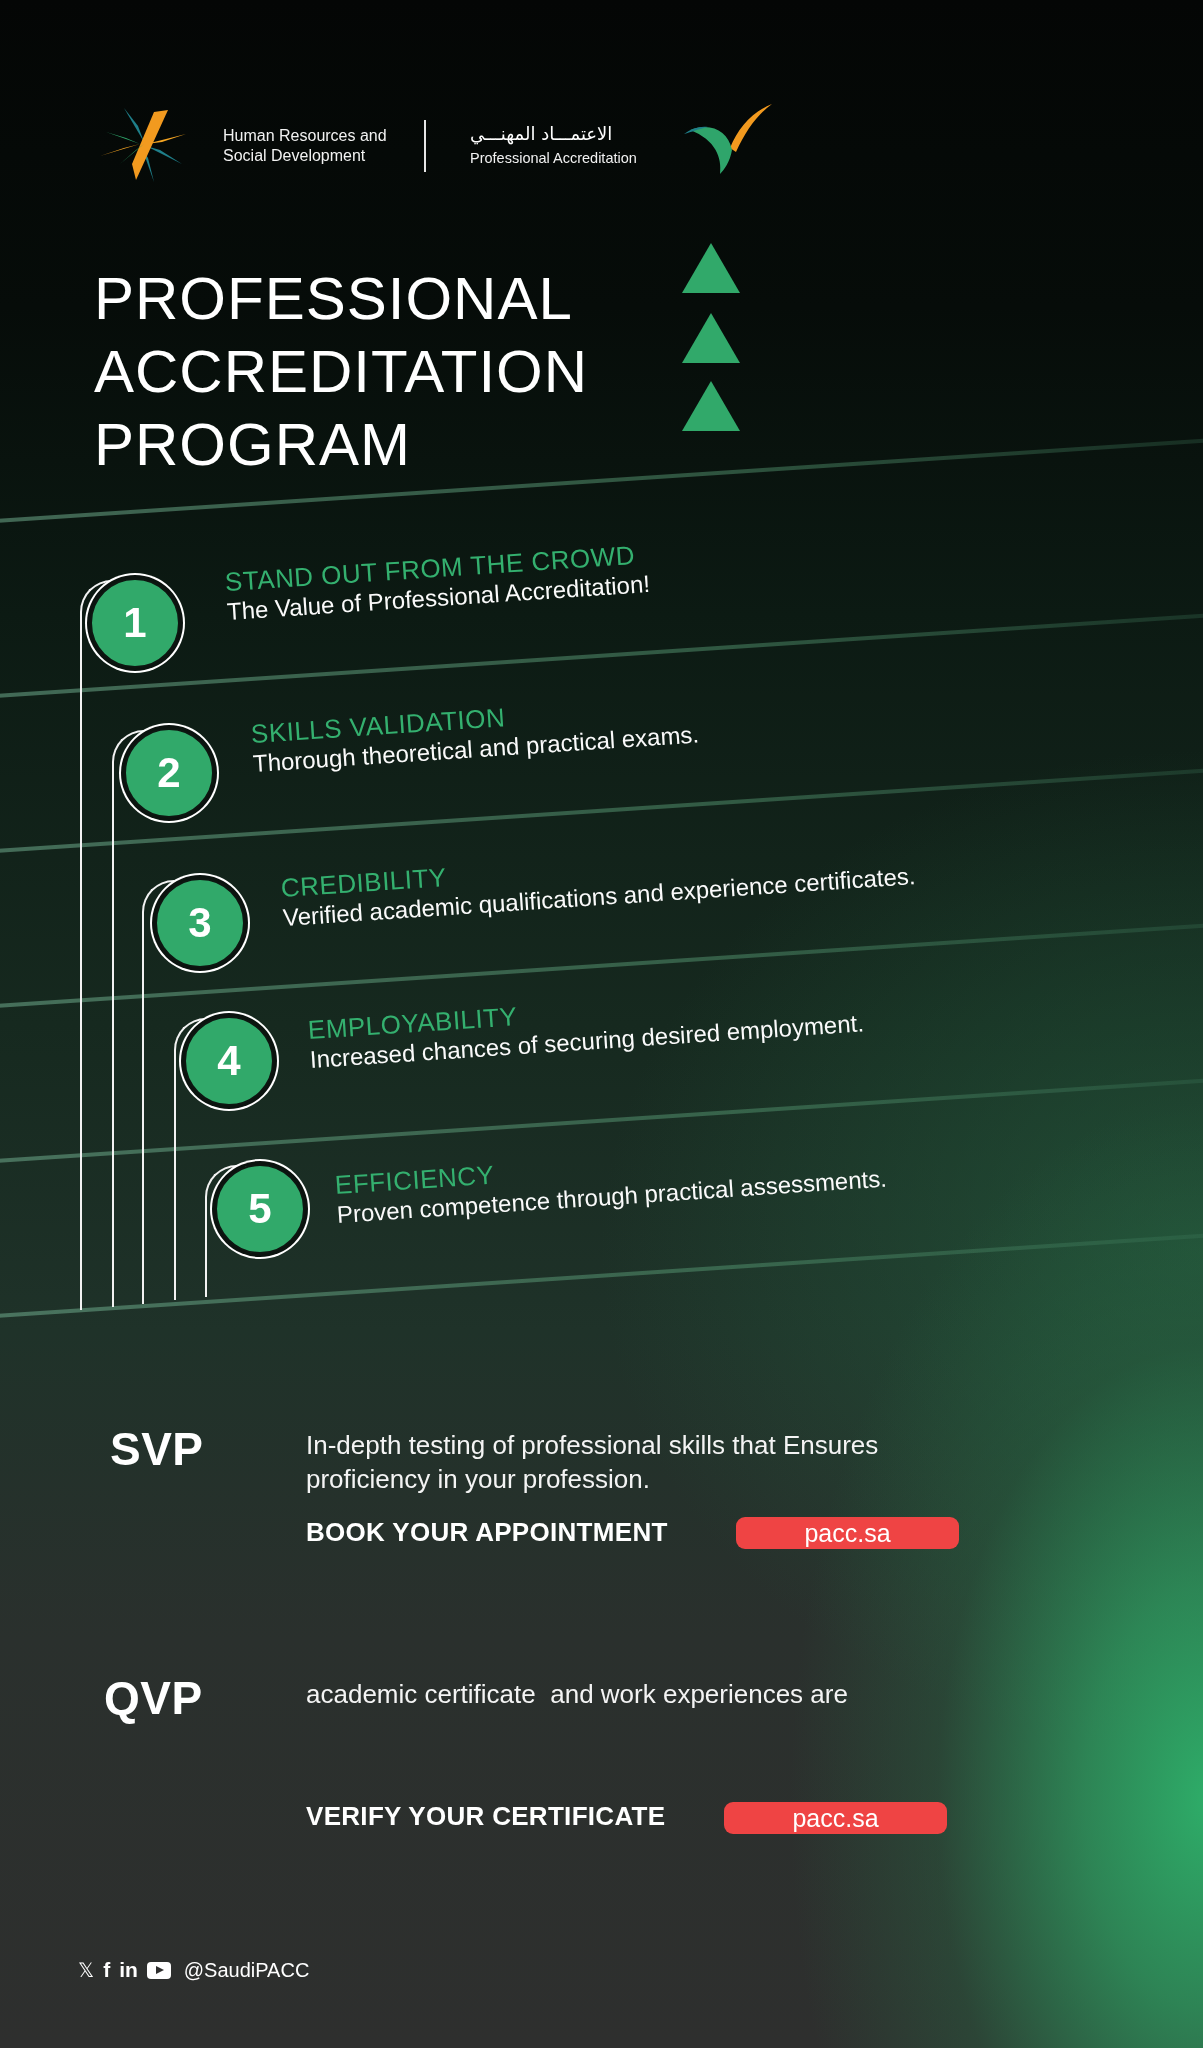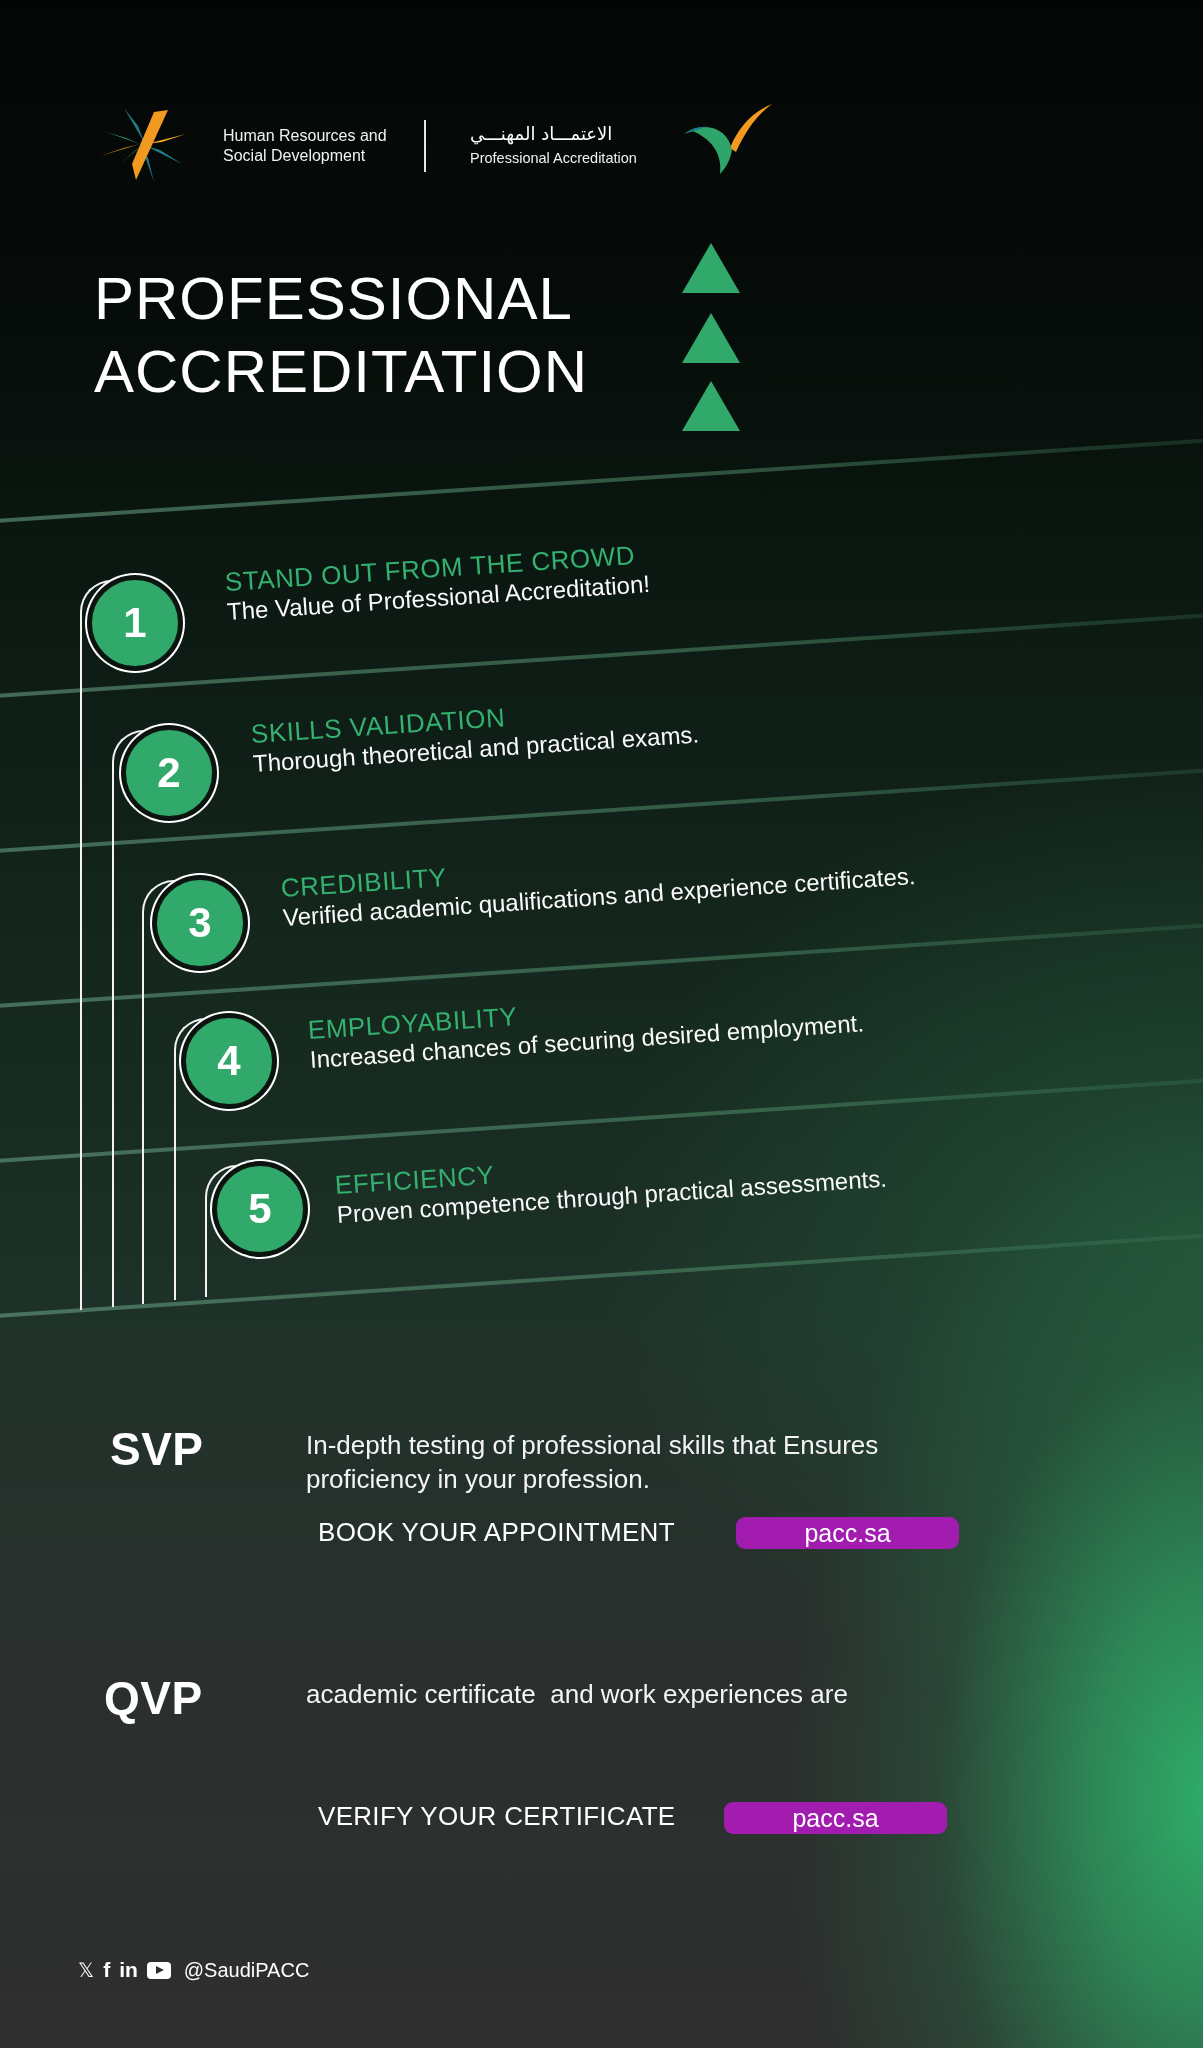--- a/index.html
+++ b/index.html
@@ -44,23 +44,23 @@
   }
   .vline { position:absolute; width:2px; background:#f2f2f2; }
   .vcurve { position:absolute; border-left:2px solid #f2f2f2; border-top:2px solid #f2f2f2; border-top-left-radius:34px; }
 
   .step-text { position:absolute; transform-origin:0 100%; transform:rotate(-3.8deg); white-space:nowrap; }
   .step-heading { font-size:26px; color:#34b06f; letter-spacing:0.5px; display:block; line-height:30px; }
   .step-desc { font-size:24px; color:#fafafa; display:block; line-height:30px; }
 
   .prog-label { font-size:46px; font-weight:700; color:#fff; letter-spacing:0.5px; }
   .prog-desc { font-size:26px; line-height:34px; color:#f4f4f4; }
-  .cta-label { font-size:26px; font-weight:400; color:#fff; letter-spacing:0.3px;margin-left:12px; }
+  .cta-label { font-size:26px; font-weight:700; color:#fff; letter-spacing:0.3px; }
   .pill {
-    position:absolute; height:32px; border-radius:9px; background:#a21caf;
+    position:absolute; height:32px; border-radius:9px; background:#ef4444;
     display:flex; align-items:center; justify-content:center;
     font-size:25px; color:#fff; text-decoration:none;
   }
 
   .social { left:78px; top:1958px; display:flex; align-items:center; gap:9px; font-size:20px; color:#fff; }
   .social .ic { display:inline-flex; align-items:center; justify-content:center; font-weight:700; font-size:21px; cursor:pointer; }
   .yt { width:24px; height:17px; background:#fff; border-radius:4px; position:relative; }
   .yt::after { content:""; position:absolute; left:9px; top:4px; border-left:8px solid #2e2e2e; border-top:4.5px solid transparent; border-bottom:4.5px solid transparent; }
 </style>
 </head>
@@ -96,20 +96,21 @@
   <svg class="abs logo-pa" viewBox="0 0 96 80">
     <path d="M50,48 C58,28 72,12 92,4 C78,14 66,30 56,52 Z" fill="#f29a1f"></path>
     <path d="M10,30 C30,22 48,30 52,50 C50,62 44,70 40,74 C42,58 36,40 10,30 Z" fill="#2fa56b"></path>
     <path d="M4,34 C12,28 20,26 28,27 C18,29 12,32 4,34 Z" fill="#1f7f8a"></path>
   </svg>
 </header>
 
 <h1 class="abs title" style="margin:0;">
   <div>PROFESSIONAL</div>
   <div>ACCREDITATION</div>
+  <div>PROGRAM</div>
 </h1>
 <div class="abs tri" style="top:243px;"></div>
 <div class="abs tri" style="top:313px;"></div>
 <div class="abs tri" style="top:381px;"></div>
 
 <div>
   <div class="vcurve" style="left:80px; top:580px; width:30px; height:40px;"></div>
   <div class="vline" style="left:80px; top:612px; height:698px;"></div>
   <div class="vcurve" style="left:112px; top:730px; width:30px; height:40px;"></div>
   <div class="vline" style="left:112px; top:762px; height:545px;"></div>

